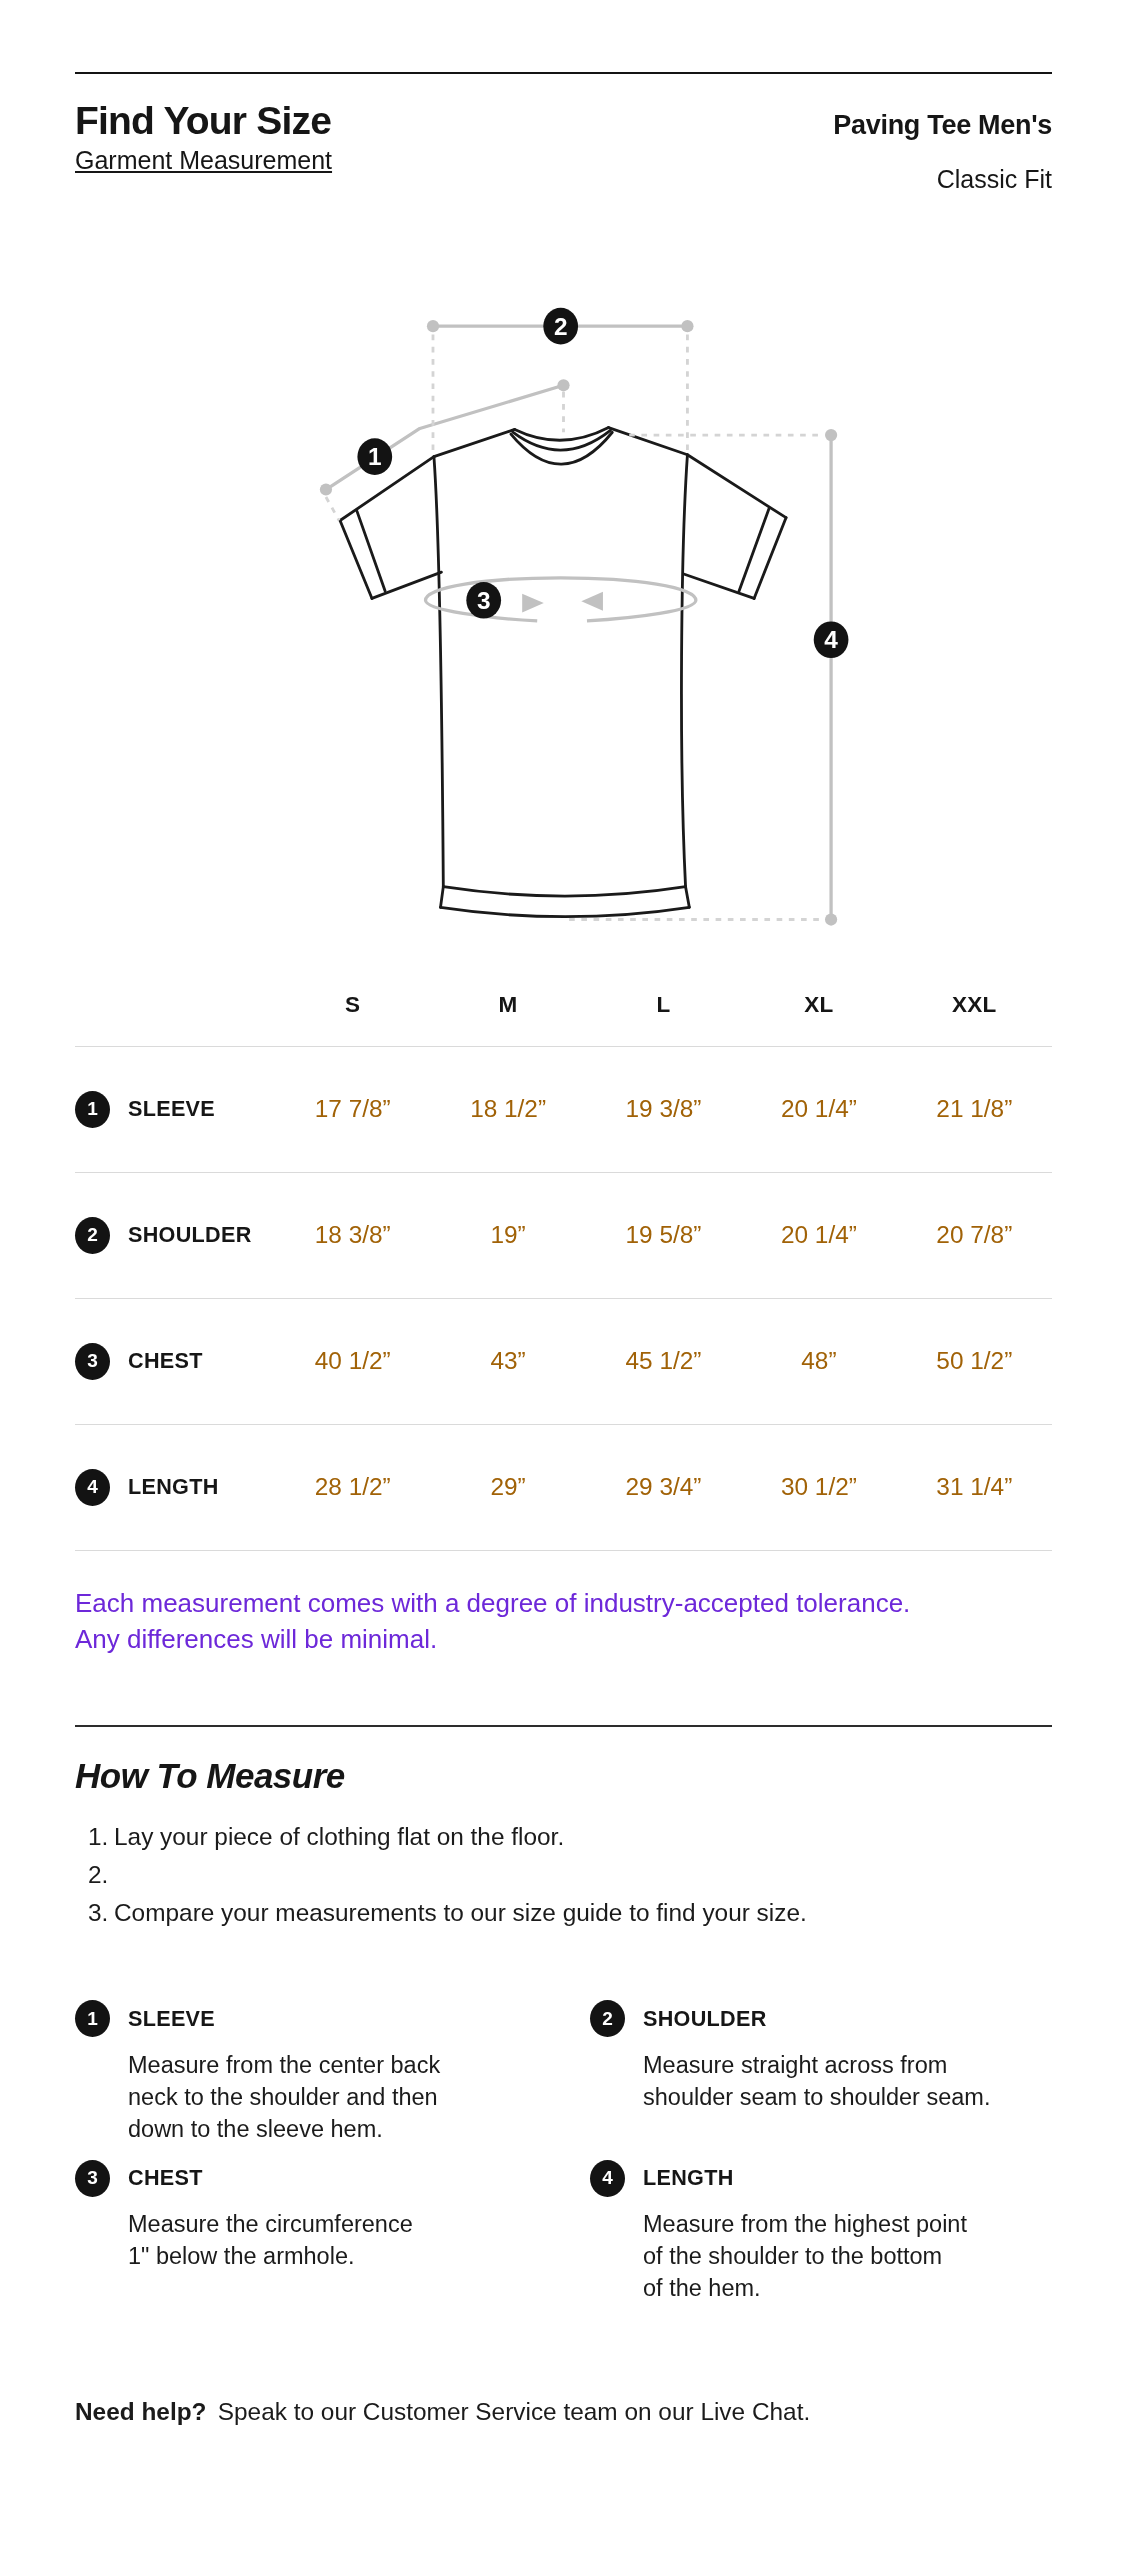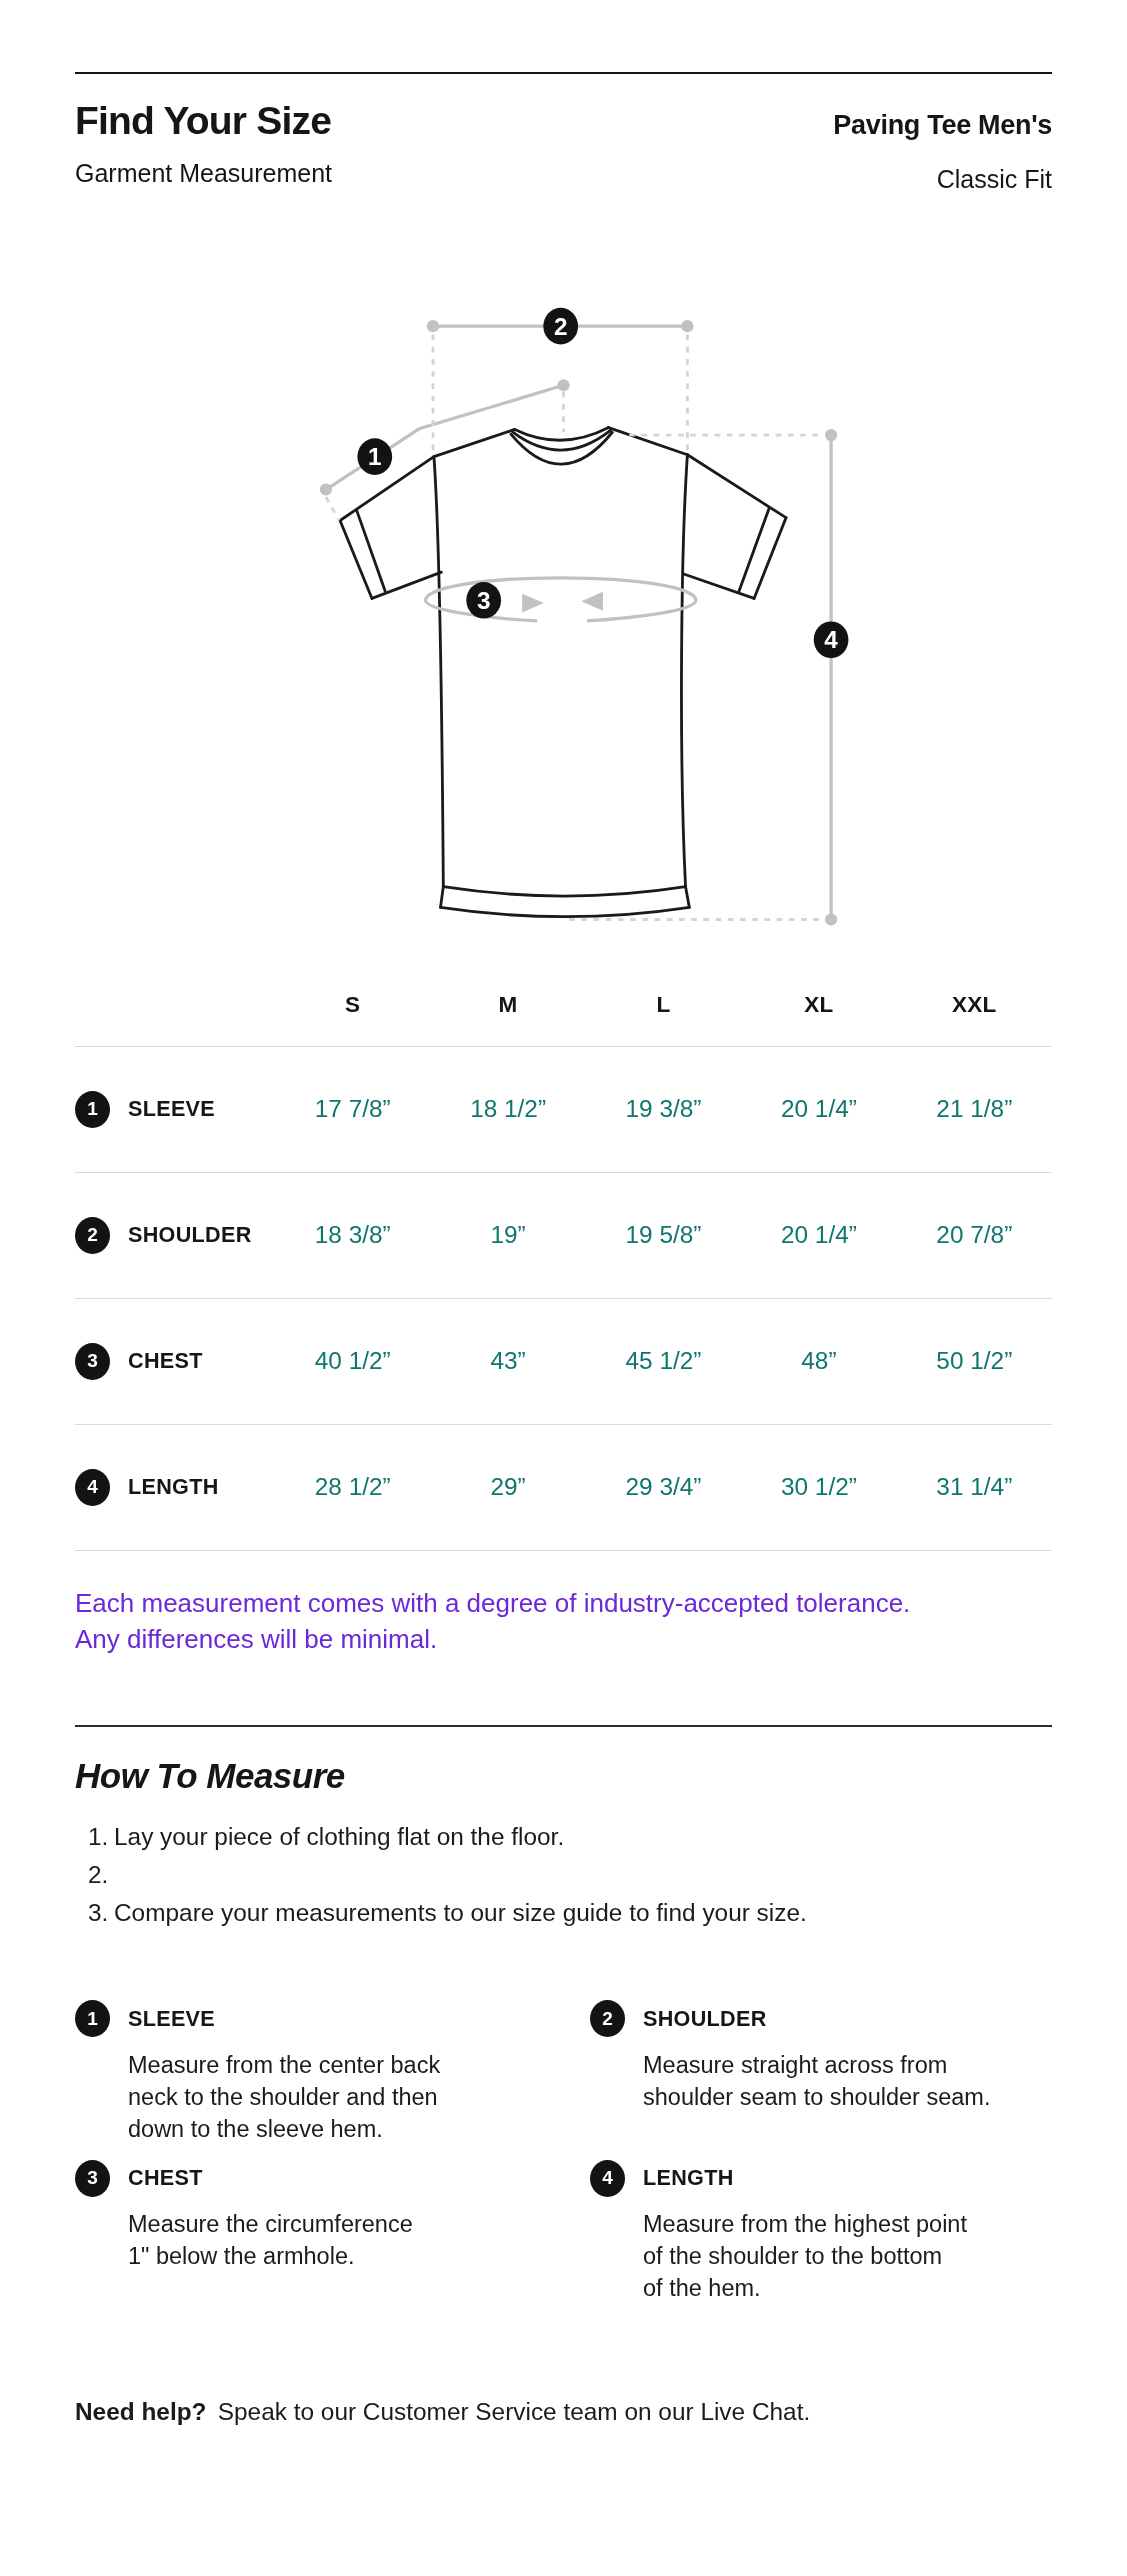--- a/index.html
+++ b/index.html
@@ -11,21 +11,21 @@
     -webkit-font-smoothing:antialiased;
   }
   .page { width:1127px; height:2576px; background:#fff; overflow:hidden; }
   .container { padding:0 75px; }
 
   .top-rule { border:none; border-top:2.8px solid #141414; margin-top:72px; }
 
   
   .header { display:flex; justify-content:space-between; align-items:flex-start; margin-top:24.4px; }
   .page-title { font-size:39px; font-weight:700; letter-spacing:-0.8px; line-height:45px; }
-  .page-subtitle { font-size:25px; font-weight:400; margin-top:13px; line-height:34px; }
+  .page-subtitle { font-size:25px; font-weight:400; line-height:34px;text-decoration:underline; }
   .header-right { text-align:right; }
   .product-name { font-size:27px; font-weight:700; letter-spacing:-0.3px; margin-top:9.4px; line-height:34px; }
   .product-fit { font-size:25px; font-weight:400; margin-top:20.7px; line-height:34px; }
 
   
   .diagram { margin-top:71px; }
   .diagram svg { display:block; }
 
   
   .size-table { margin-top:22.5px; }
@@ -34,21 +34,21 @@
   .col-head { text-align:center; font-size:22.5px; font-weight:700; letter-spacing:0.2px; }
   .trow { padding:44px 0; border-bottom:0.9px solid #dadada; }
   .row-head { display:flex; align-items:center; }
   .badge {
     width:35px; height:37px; border-radius:50%;
     background:#131313; color:#fff;
     display:flex; align-items:center; justify-content:center;
     font-size:19px; font-weight:700; flex:none;
   }
   .row-label { margin-left:18px; font-size:21.6px; font-weight:700; letter-spacing:0.3px; }
-  .cell { text-align:center; font-size:24.4px; font-weight:400; color:#0f766e; }
+  .cell { text-align:center; font-size:24.4px; font-weight:400; color:#a16207; }
 
   
   .note { margin-top:34px; font-size:26px; line-height:36px; color:#6d28d9; }
   .note span { display:block; }
 
   
   .section-rule { border:none; border-top:2.8px solid #2d2d2d; margin-top:68px; }
   .h2 { margin-top:28px; font-size:35px; font-weight:700; letter-spacing:-0.5px; line-height:41px;font-style:italic; }
   .intro { margin-top:15px; font-size:24.4px; line-height:35px; color:#1b1b1b; }
   .intro span { display:block; }

